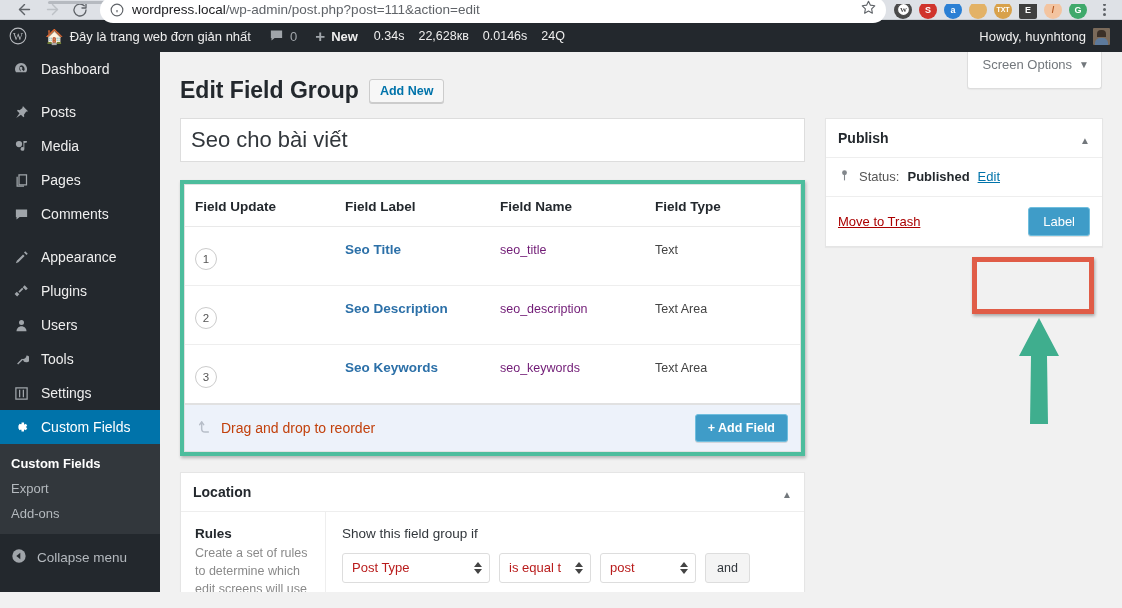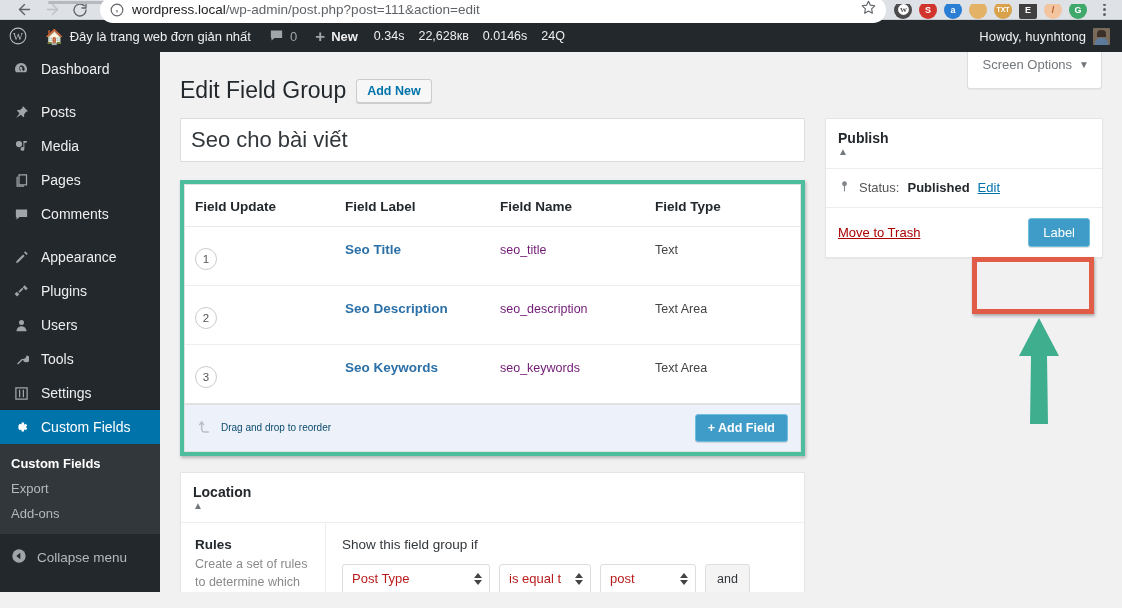--- a/index.html
+++ b/index.html
@@ -156,21 +156,21 @@
     display: flex; align-items: center; gap: 7px;
     box-shadow: 0 1px 1px rgba(0,0,0,.04);
   }
   #screen-options-tab .caret { font-size: 10px; color: #72777c; }
 
   #page-head {
     display: flex; align-items: center; gap: 10px;
     padding: 24px 0 12px 0;
   }
   #page-title {
-    font-size: 23px; font-weight: 400; color: #23282d; line-height: 1.3;
+    font-size: 23px; font-weight: 700; color: #23282d; line-height: 1.3;
   }
   #add-new-btn {
     font-size: 12.5px; color: #0073aa;
     background: #f7f7f7; border: 1px solid #ccc; border-radius: 3px;
     padding: 4px 10px; font-weight: bold;
     box-shadow: 0 1px 0 #ccc;
   }
 
   #poststuff { display: flex; gap: 20px; }
   #post-body-content { width: 625px; flex: none; }
@@ -223,37 +223,37 @@
     color: #2c70a8; font-weight: bold; font-size: 13.5px;
   }
   .field-name-text { color: #701a75; font-size: 12.5px; }
   .field-type-text { color: #444; font-size: 12.5px; }
 
   #acf-table-footer {
     background: #edf2fa; border-top: 1px solid #e1e1e1;
     display: flex; align-items: center; justify-content: space-between;
     padding: 9px 12px;
   }
-  #reorder-hint { display:flex; align-items:center; gap:8px; color:#0c4a6e; font-size:10px; }
+  #reorder-hint { display:flex; align-items:center; gap:8px; color:#c2410c; font-size:14px; }
   #reorder-hint .ra { width:16px; height:16px; color:#b7bec8; }
   #add-field-btn {
     background: #3f9cc8; border: 1px solid #6fbede;
     color: #fff; font-size: 12.5px; font-weight: bold;
     padding: 6px 12px; border-radius: 3px;
     box-shadow: 0 1px 0 rgba(0,0,0,.12);
   }
 
   
   .postbox {
     background: #fff; border: 1px solid #e5e5e5;
     box-shadow: 0 1px 1px rgba(0,0,0,.04);
   }
   .postbox-header {
-    display: flex; align-items: flex-start; justify-content: space-between;
-    padding: 11px 12px; border-bottom: 1px solid #eee; flex-direction: column;
+    display: flex; align-items: flex-end; justify-content: space-between;
+    padding: 11px 12px; border-bottom: 1px solid #eee;
   }
   .postbox-header .hndle { font-size: 14px; font-weight: bold; color: #23282d; }
   .toggle-caret { color: #72777c; font-size: 10px; }
   .location-body { display: flex; }
   .location-left {
     width: 145px; flex: none; padding: 14px 12px 14px 14px;
     border-right: 1px solid #eee;
   }
   .location-left h3 { font-size: 13.5px; color: #23282d; margin-bottom: 3px; }
   .location-left p { font-size: 12.5px; color: #8a8a8a; line-height: 1.45; }

